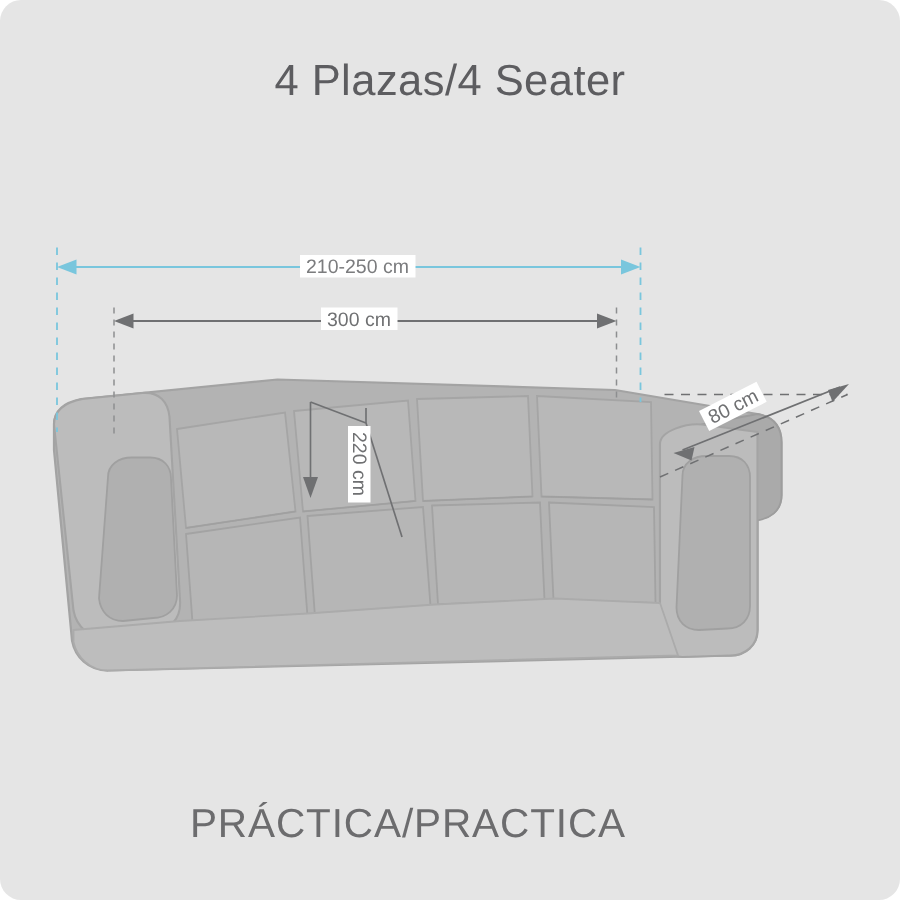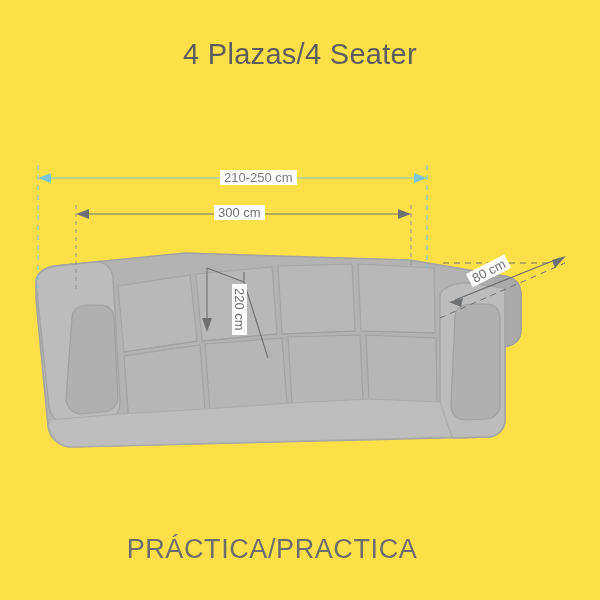--- a/index.html
+++ b/index.html
@@ -11,21 +11,22 @@
     width: 600px;
     height: 600px;
     font-family: "Liberation Sans", sans-serif;
     color: #58585a;
     overflow: hidden;
   }
   .page {
     position: relative;
     width: 600px;
     height: 600px;
-    background: #fde047;
+    background: #e5e5e5;
+    border-radius: 14px;
   }
   .title {
     position: absolute;
     top: 38px;
     left: 0;
     width: 600px;
     text-align: center;
     font-size: 29px;
     font-weight: 400;
     letter-spacing: 0.3px;
@@ -52,21 +53,21 @@
   svg { display: block; }
   .lbl {
     position: absolute;
     font-size: 13px;
     color: #6f7072;
     background: #ffffff;
     padding: 0 4px;
     white-space: nowrap;
   }
   .lbl-blue { color: #7b7c7e; }
-  .lbl-210 { top: 170px; left: 200px; margin-left: 20px; }
+  .lbl-210 { top: 170px; left: 200px; }
   .lbl-190 { top: 205px; left: 214px; }
   .lbl-80  { top: 274px; left: 466px; transform: rotate(-27deg); transform-origin: left top; }
   .lbl-220 {
     top: 284px;
     left: 232px;
     writing-mode: vertical-rl;
     text-orientation: mixed;
     padding: 4px 0;
   }
 </style>

